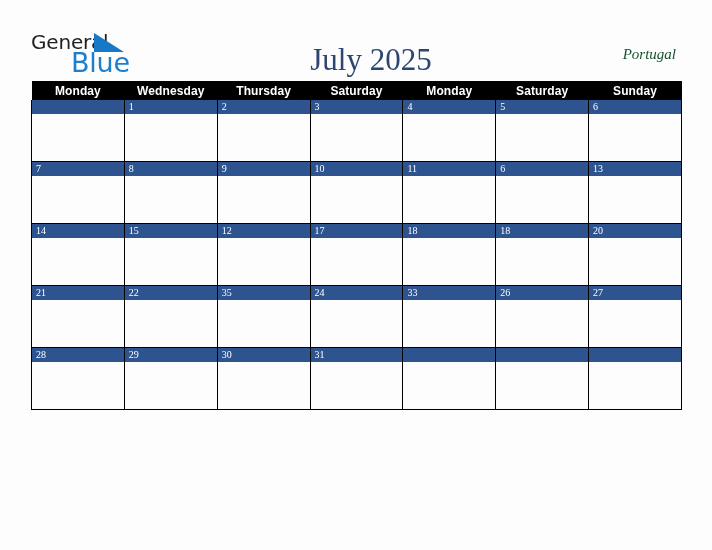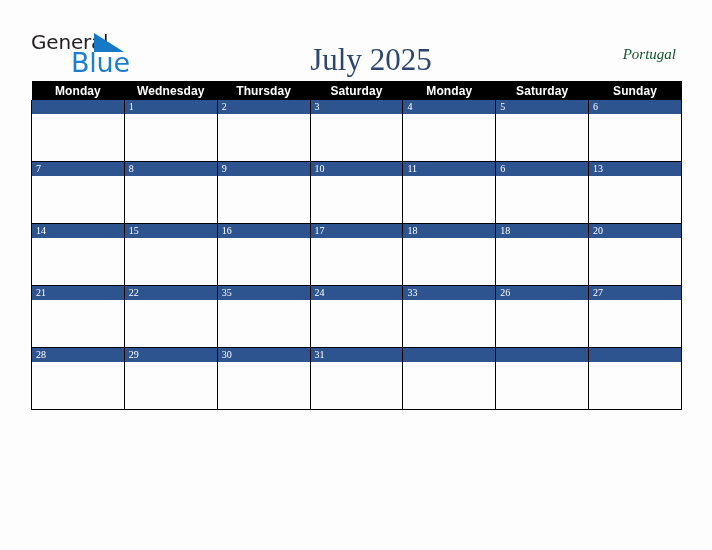--- a/index.html
+++ b/index.html
@@ -249,21 +249,21 @@
       <tr>
         <td>
             <span class="daynum-band">14</span>
             <span class="daycell-body"></span>
           </td>
         <td>
             <span class="daynum-band">15</span>
             <span class="daycell-body"></span>
           </td>
         <td>
-            <span class="daynum-band">16</span>
+            <span class="daynum-band">12</span>
             <span class="daycell-body"></span>
           </td>
         <td>
             <span class="daynum-band">17</span>
             <span class="daycell-body"></span>
           </td>
         <td>
             <span class="daynum-band">18</span>
             <span class="daycell-body"></span>
           </td>

